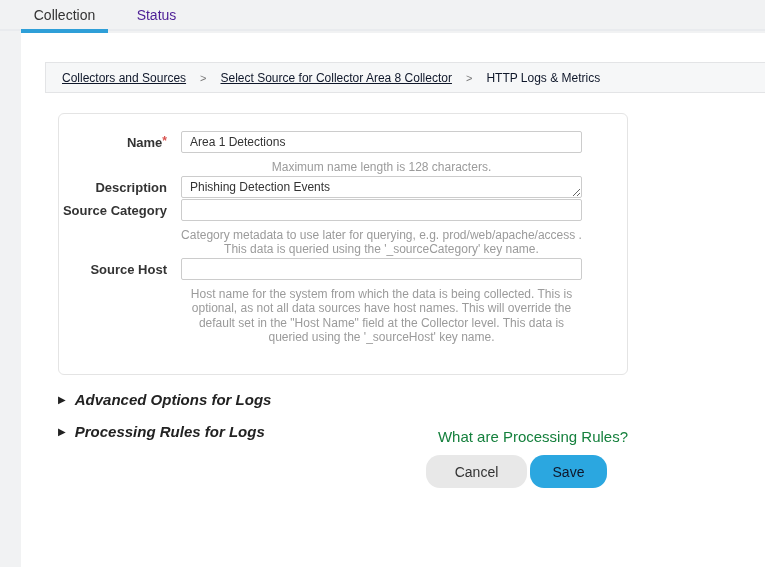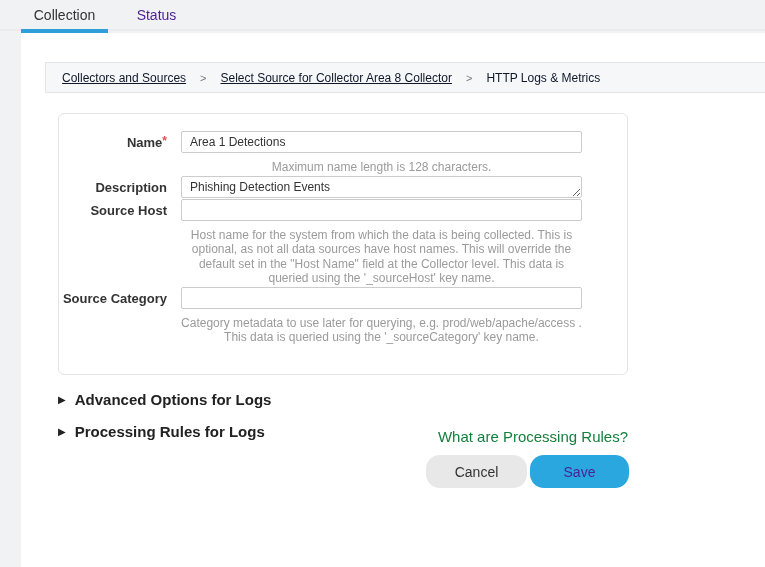--- a/index.html
+++ b/index.html
@@ -84,36 +84,36 @@
   }
 
   
   .section-header {
     position: absolute; left: 58px;
     display: flex; align-items: center; cursor: pointer;
   }
   .section-advanced { top: 391px; }
   .section-processing { top: 423px; }
   .tri { font-size: 10px; color: #222; margin-right: 9px; }
-  .section-title { font-size: 15px; font-weight: bold; color: #222; }
+  .section-title { font-size: 15px; font-weight: bold; color: #222; font-style: italic; }
 
   .help-link {
     position: absolute; top: 428px; right: 137px;
     font-size: 15px; color: #15803d; cursor: pointer; text-decoration: none;
   }
 
   
   .btn {
     position: absolute; top: 455px; height: 33px;
     border: none; border-radius: 14px;
     font-family: "Liberation Sans", sans-serif;
     font-size: 14px; cursor: pointer;
   }
   .btn-cancel { left: 426px; width: 101px; background: #e8e8e8; color: #333; }
-  .btn-save   { left: 530px; width: 99px;  background: #2ba7e0; color: #4c1d95; }
+  .btn-save   { left: 530px; width: 77px;  background: #2ba7e0; color: #0f172a; }
 </style>
 </head>
 <body>
 
 <div id="app">
 
   <div class="tabbar">
     <div class="tab tab-collection">
       <span>Collection</span>
     </div>
@@ -145,32 +145,32 @@
     </div>
 
     <div class="form-row">
       <div class="form-label">Description</div>
       <div class="form-control">
         <textarea class="text-area" style="">Phishing Detection Events</textarea>
       </div>
     </div>
 
     <div class="form-row">
+      <div class="form-label">Source Category</div>
+      <div class="form-control">
+        <input type="text" class="text-input" value="" style="">
+        <div class="help">Category metadata to use later for querying, e.g. prod/web/apache/access . This data is queried using the '_sourceCategory' key name.</div>
+      </div>
+    </div>
+
+    <div class="form-row">
       <div class="form-label">Source Host</div>
       <div class="form-control">
         <input type="text" class="text-input" value="" style="">
         <div class="help">Host name for the system from which the data is being collected. This is optional, as not all data sources have host names. This will override the default set in the "Host Name" field at the Collector level. This data is queried using the '_sourceHost' key name.</div>
-      </div>
-    </div>
-
-    <div class="form-row">
-      <div class="form-label">Source Category</div>
-      <div class="form-control">
-        <input type="text" class="text-input" value="" style="">
-        <div class="help">Category metadata to use later for querying, e.g. prod/web/apache/access . This data is queried using the '_sourceCategory' key name.</div>
       </div>
     </div>
 
   </div>
 
   <div class="section-header section-advanced">
     <span class="tri">▶</span>
     <span class="section-title">Advanced Options for Logs</span>
   </div>
 

